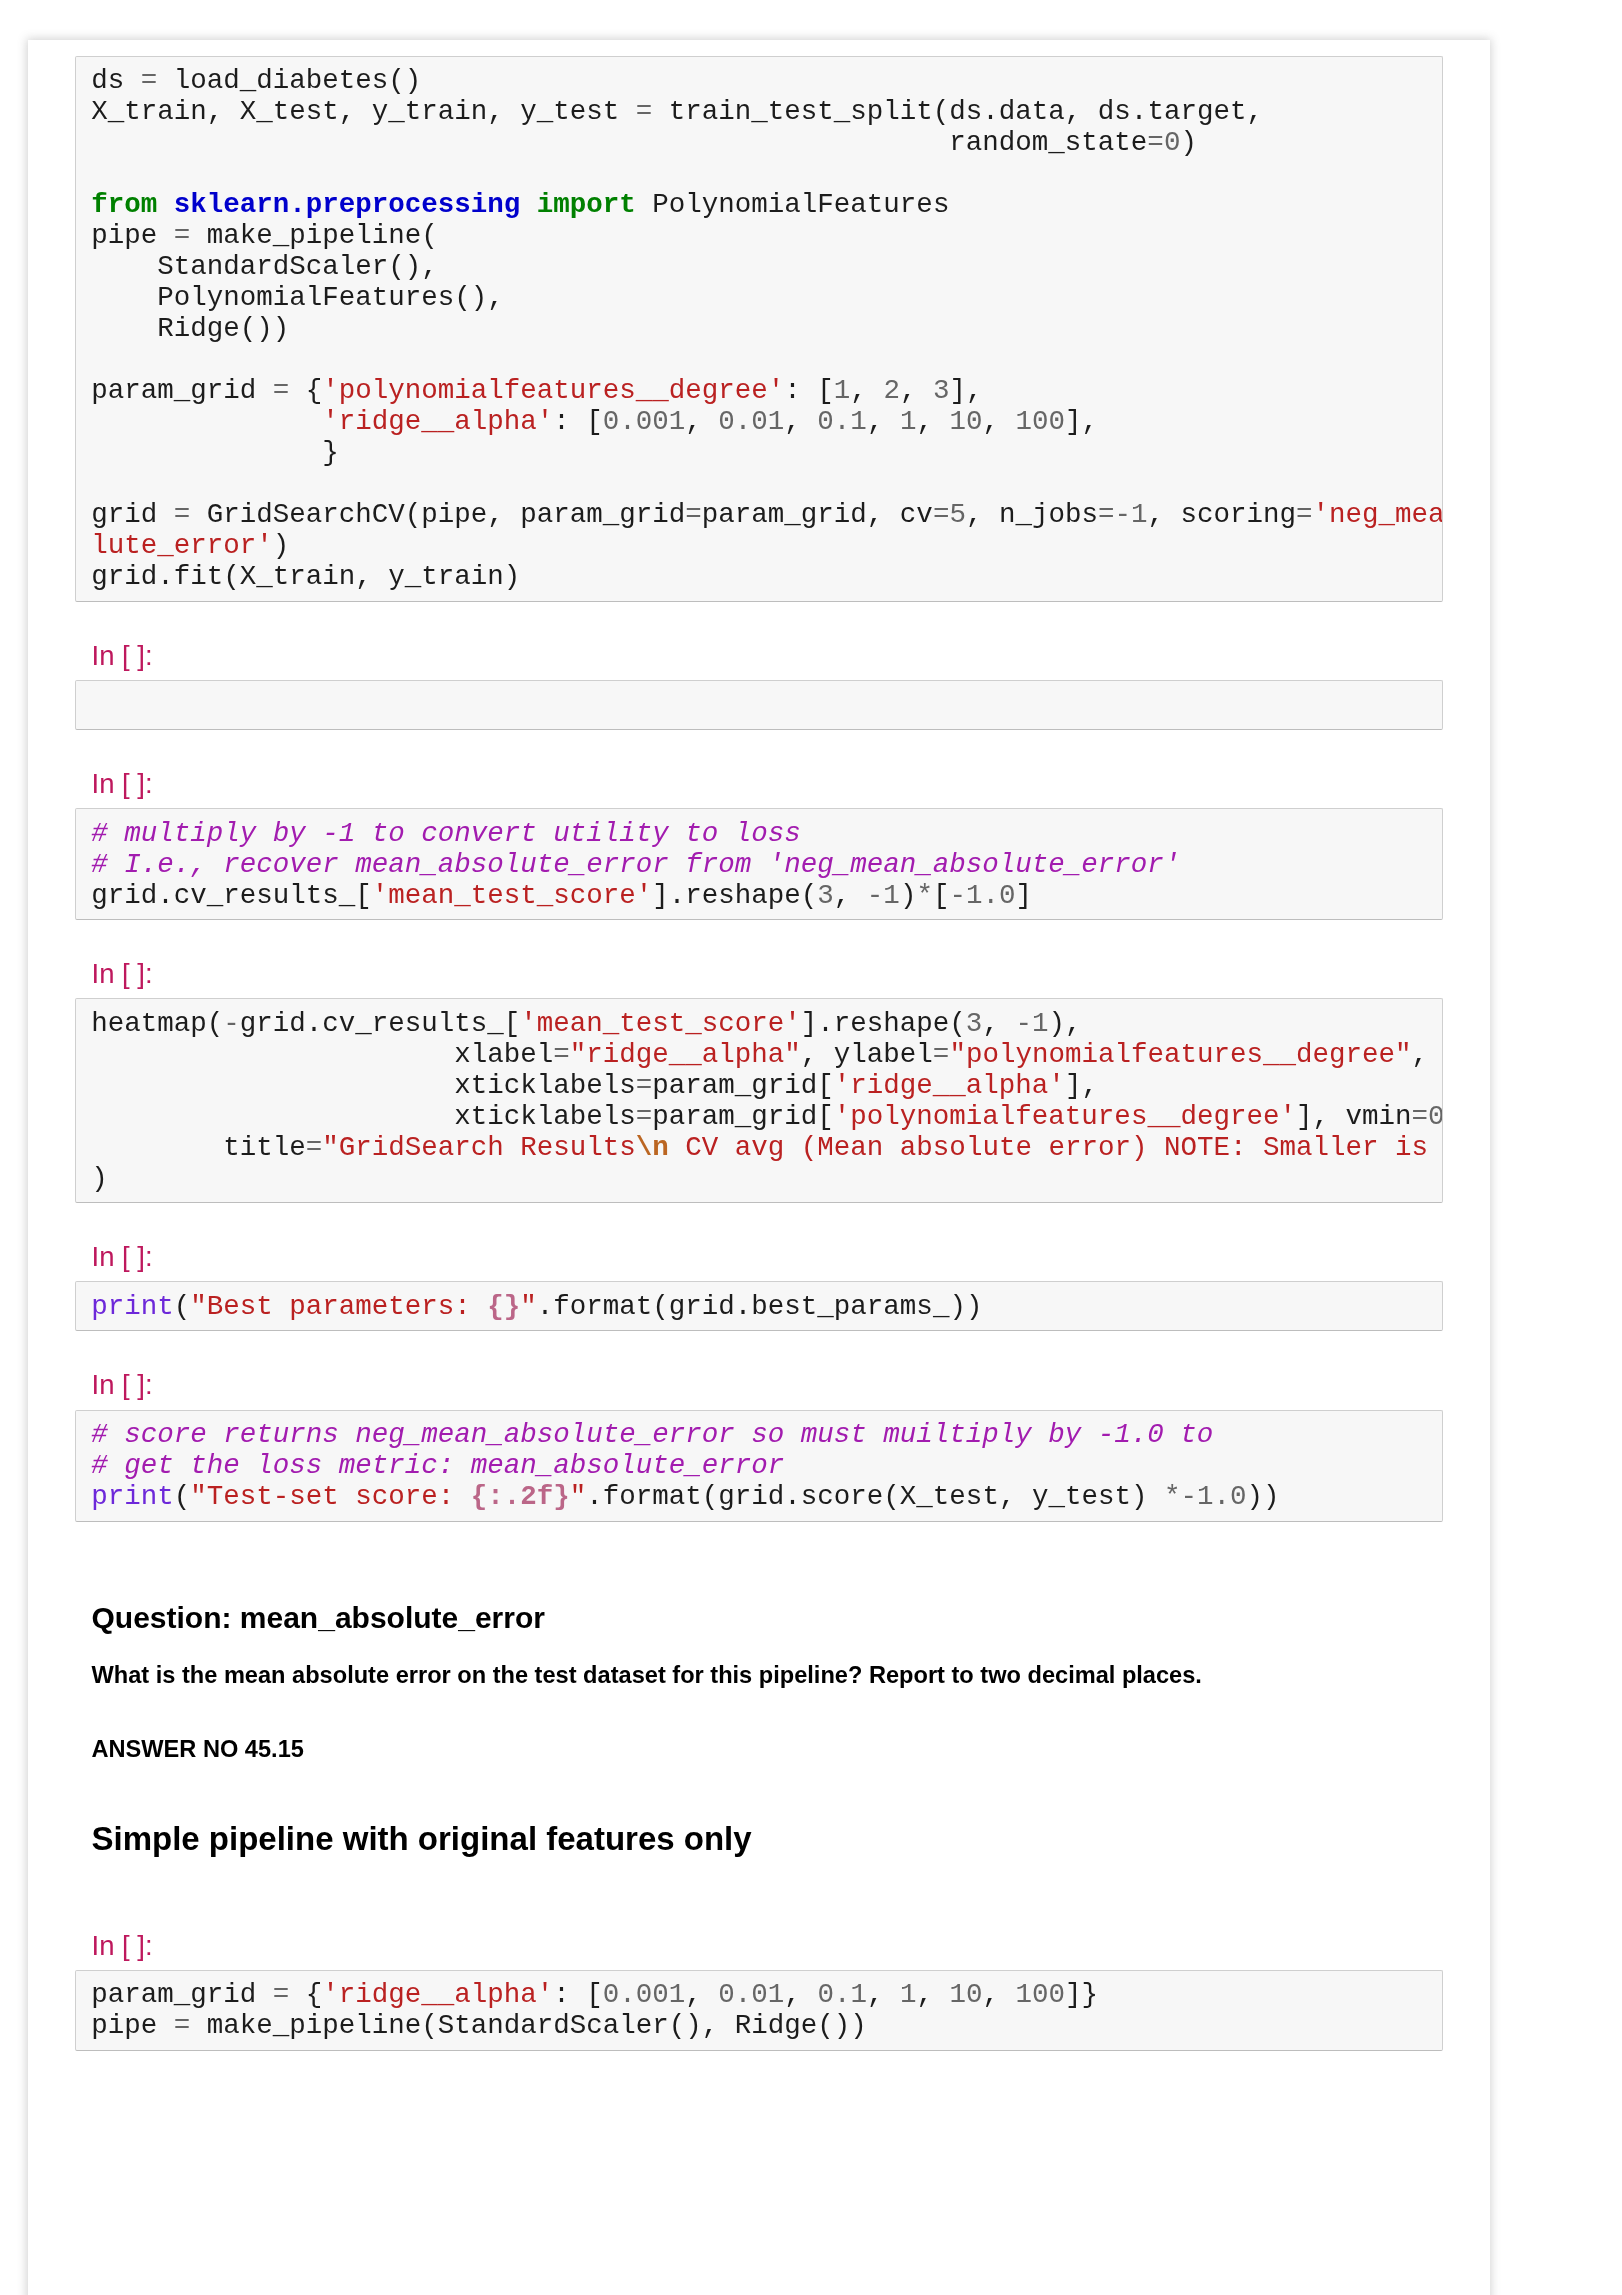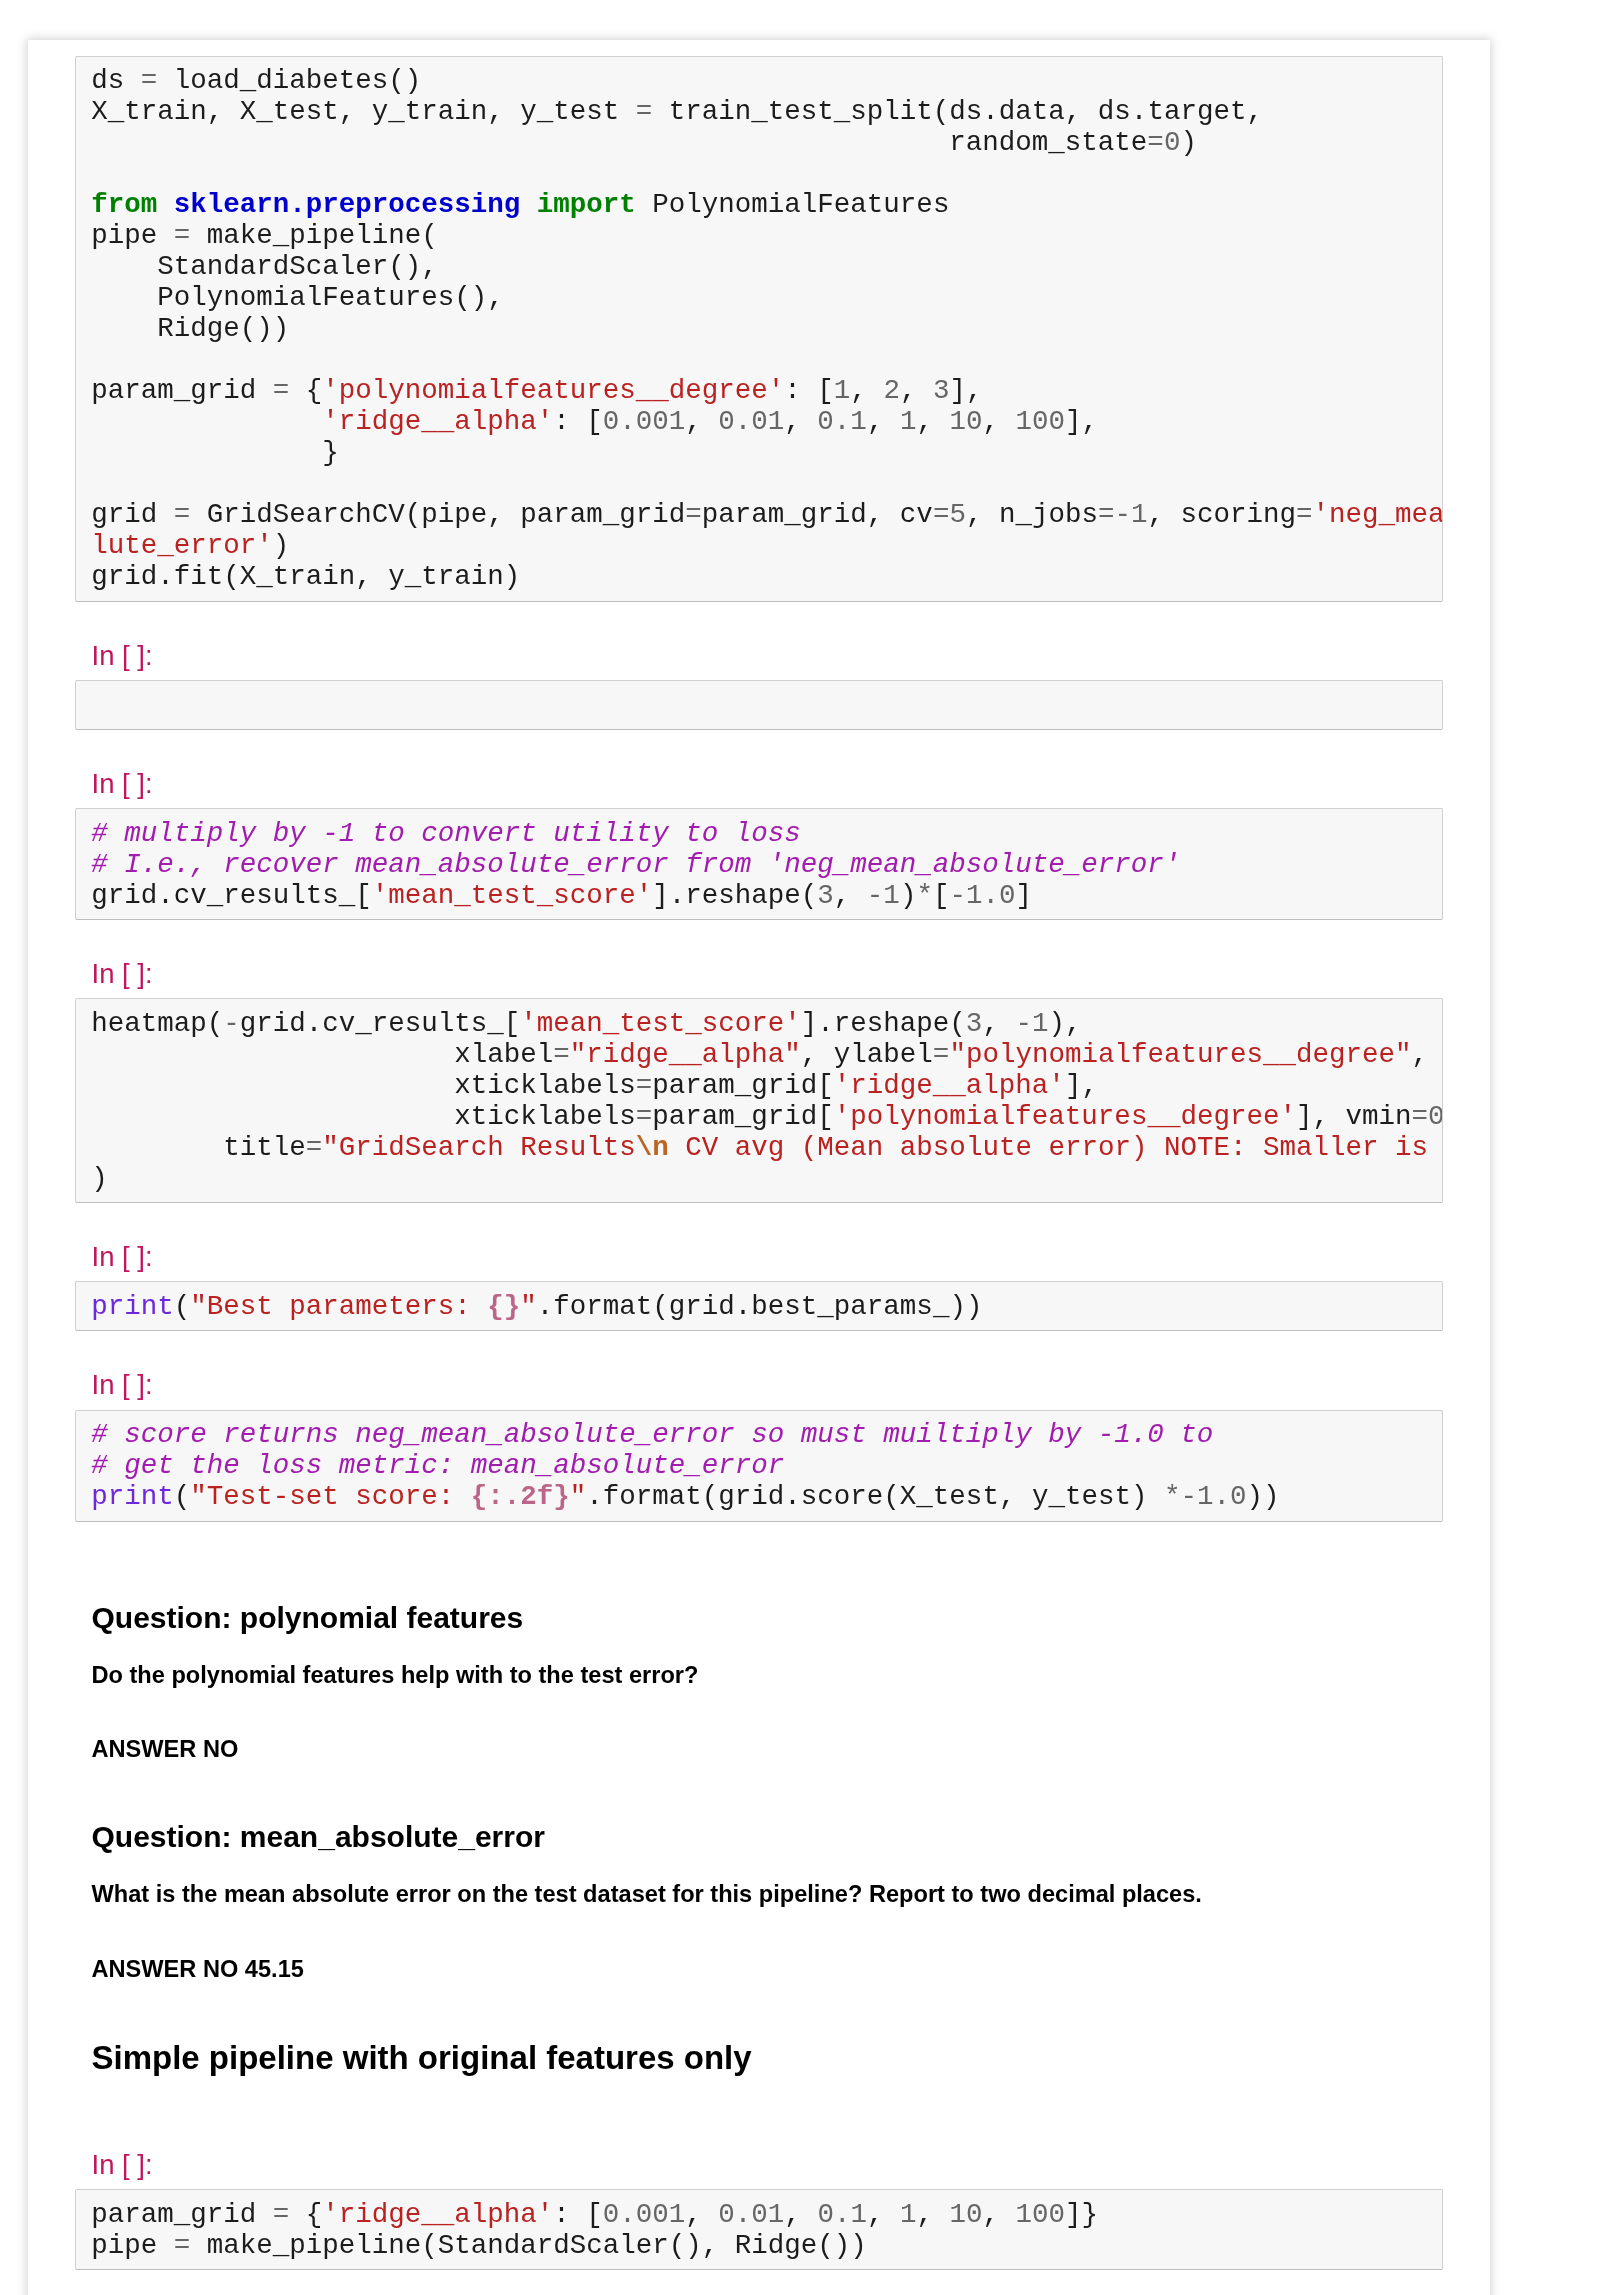--- a/index.html
+++ b/index.html
@@ -105,25 +105,20 @@
     </div>
     <div class="cell">
       <div class="prompt">In [ ]:</div>
       <div class="input_area">
         <pre class="code-pre"><span class="tok-c"># score returns neg_mean_absolute_error so must muiltiply by -1.0 to</span>
 <span class="tok-c"># get the loss metric: mean_absolute_error</span>
 <span class="tok-nb">print</span><span class="tok-p">(</span><span class="tok-s">"Test-set score: </span><span class="tok-si">{:.2f}</span><span class="tok-s">"</span><span class="tok-p">.format(grid.score(X_test, y_test) </span><span class="tok-o">*-</span><span class="tok-m">1.0</span><span class="tok-p">))</span></pre>
       </div>
     </div>
     <div class="text_cell">
-      <h3>Question: polynomial features</h3>
-      <p>Do the polynomial features help with to the test error?</p>
-      <p>ANSWER NO</p>
-    </div>
-    <div class="text_cell">
       <h3>Question: mean_absolute_error</h3>
       <p>What is the mean absolute error on the test dataset for this pipeline? Report to two decimal places.</p>
       <p>ANSWER NO 45.15</p>
     </div>
     <div class="text_cell">
       <h2>Simple pipeline with original features only</h2>
     </div>
     <div class="cell">
       <div class="prompt">In [ ]:</div>
       <div class="input_area">

